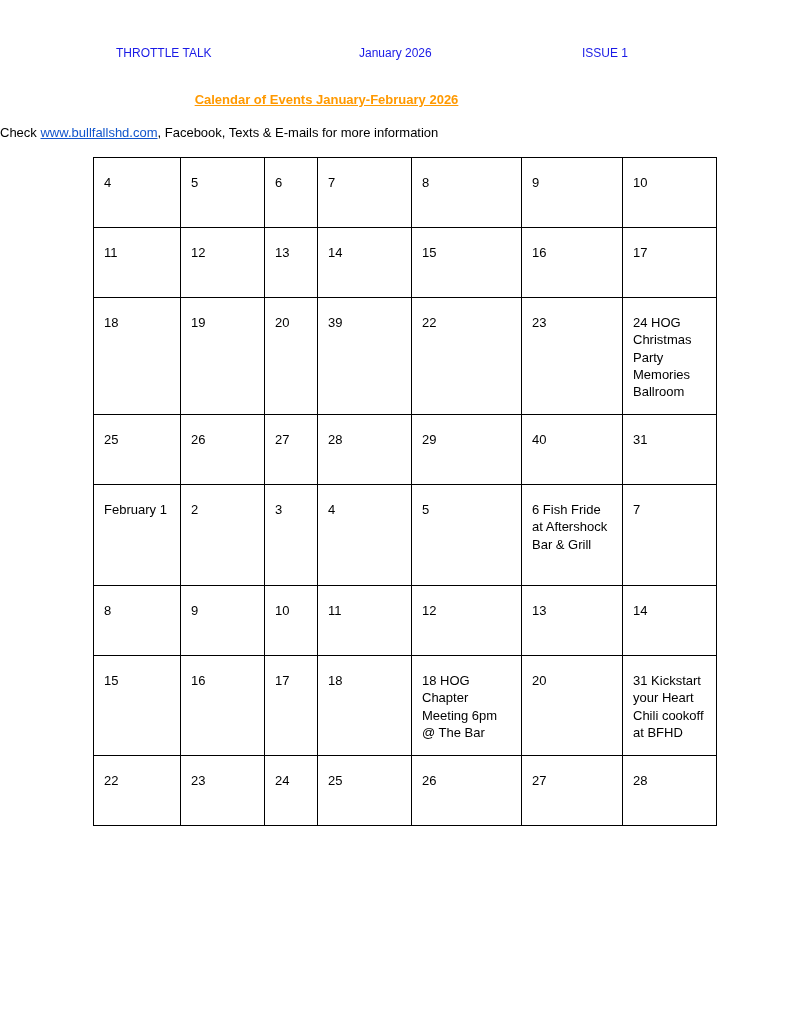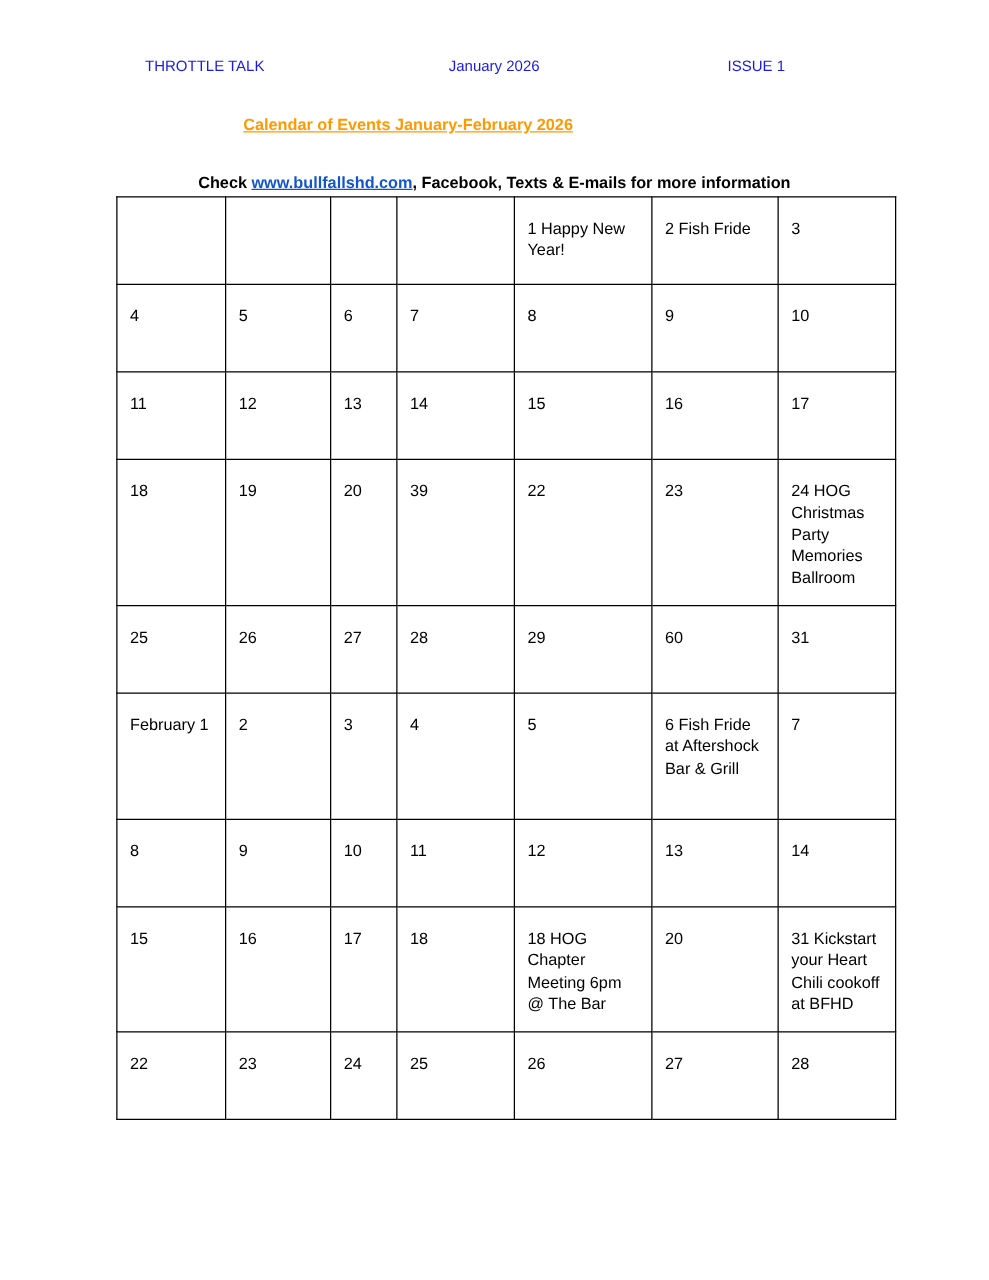--- a/index.html
+++ b/index.html
@@ -31,26 +31,26 @@
       left: 0;
       width: 653px;
       text-align: center;
       font-size: 13px;
       font-weight: bold;
       color: #ff9900;
       text-decoration: underline;
     }
     .check-line {
       position: absolute;
-      top: 138px;
+      top: 125px;
       left: 0;
       width: 791px;
-      text-align: center;
+      text-align: left;
       font-size: 13px;
-      font-weight: bold;
+      font-weight: normal;
       color: #000;
     }
     .check-line a {
       color: #1155cc;
       text-decoration: underline;
     }
     table.cal {
       position: absolute;
       top: 157px;
       left: 93px;
@@ -84,29 +84,20 @@
       <col style="width: 87px;">
       <col style="width: 84px;">
       <col style="width: 53px;">
       <col style="width: 94px;">
       <col style="width: 110px;">
       <col style="width: 101px;">
       <col style="width: 94px;">
     </colgroup>
   <tbody id="cal-body">
       <tr style="height: 70px;">
-        <td></td>
-        <td></td>
-        <td></td>
-        <td></td>
-        <td>1 Happy New Year!</td>
-        <td>2 Fish Fride</td>
-        <td>3</td>
-      </tr>
-      <tr style="height: 70px;">
         <td>4</td>
         <td>5</td>
         <td>6</td>
         <td>7</td>
         <td>8</td>
         <td>9</td>
         <td>10</td>
       </tr>
       <tr style="height: 70px;">
         <td>11</td>
@@ -125,21 +116,21 @@
         <td>22</td>
         <td>23</td>
         <td>24 HOG Christmas Party Memories Ballroom</td>
       </tr>
       <tr style="height: 70px;">
         <td>25</td>
         <td>26</td>
         <td>27</td>
         <td>28</td>
         <td>29</td>
-        <td>60</td>
+        <td>40</td>
         <td>31</td>
       </tr>
       <tr style="height: 101px;">
         <td>February 1</td>
         <td>2</td>
         <td>3</td>
         <td>4</td>
         <td>5</td>
         <td>6 Fish Fride at Aftershock Bar &amp; Grill</td>
         <td>7</td>

